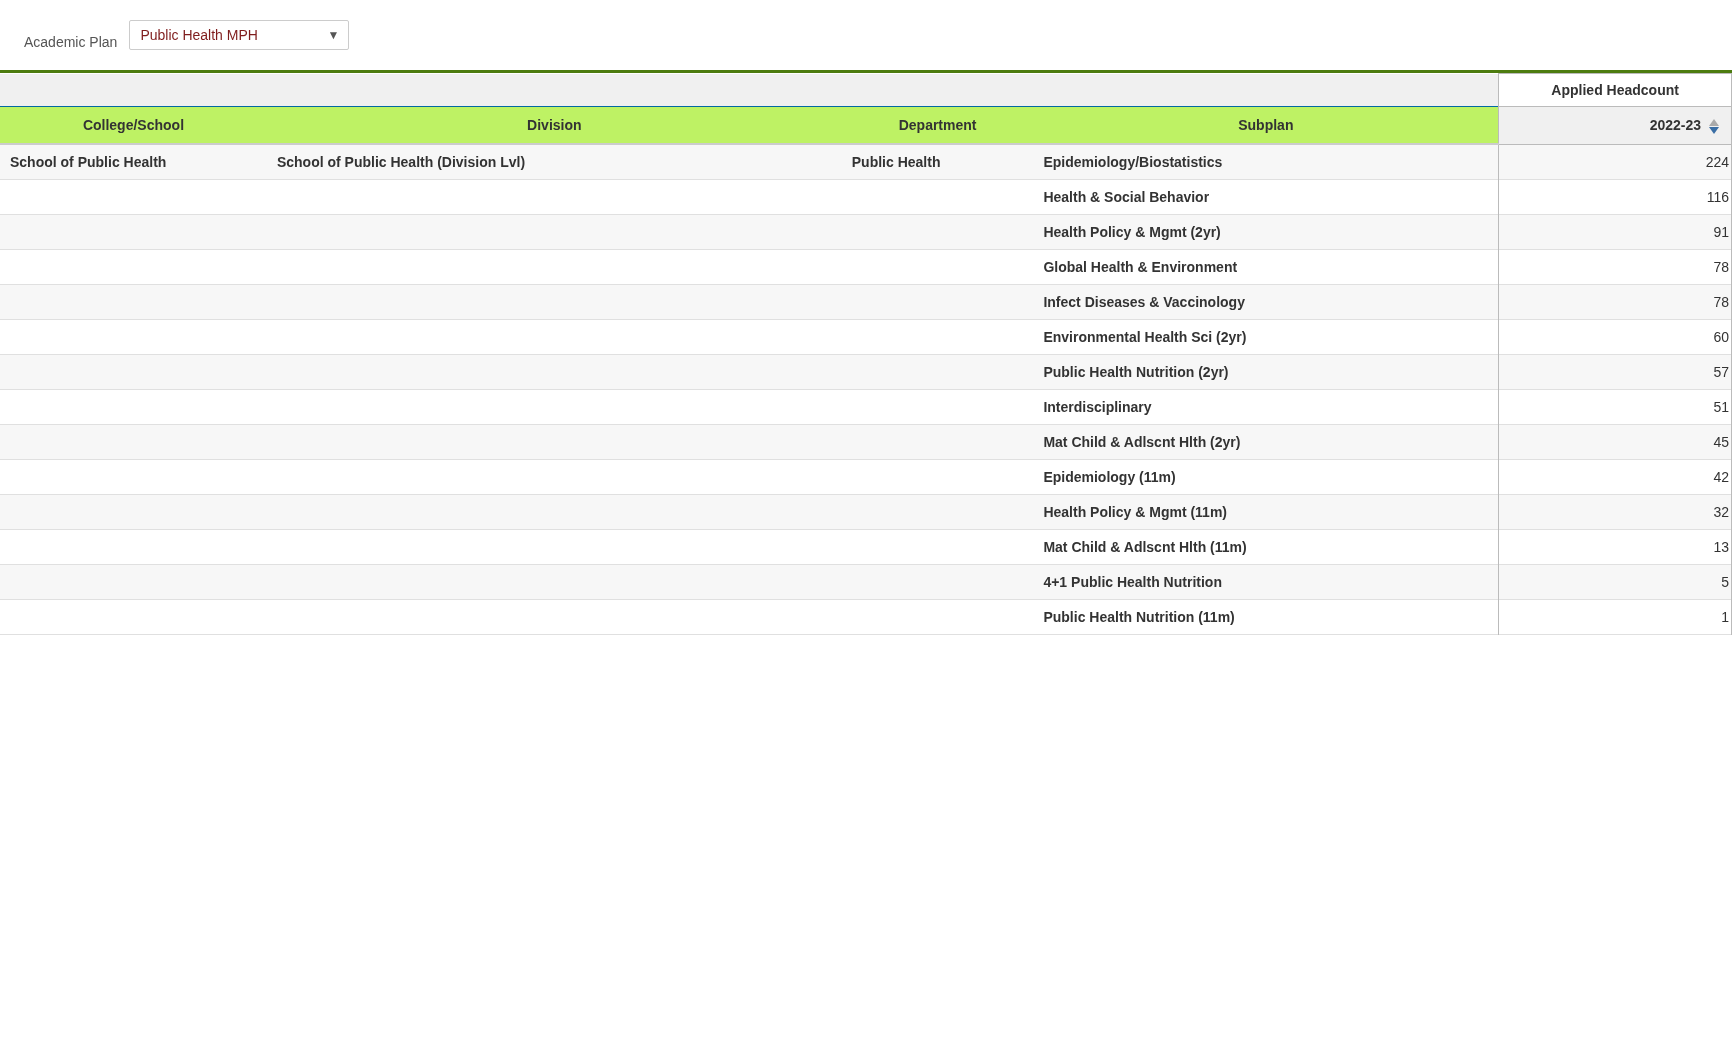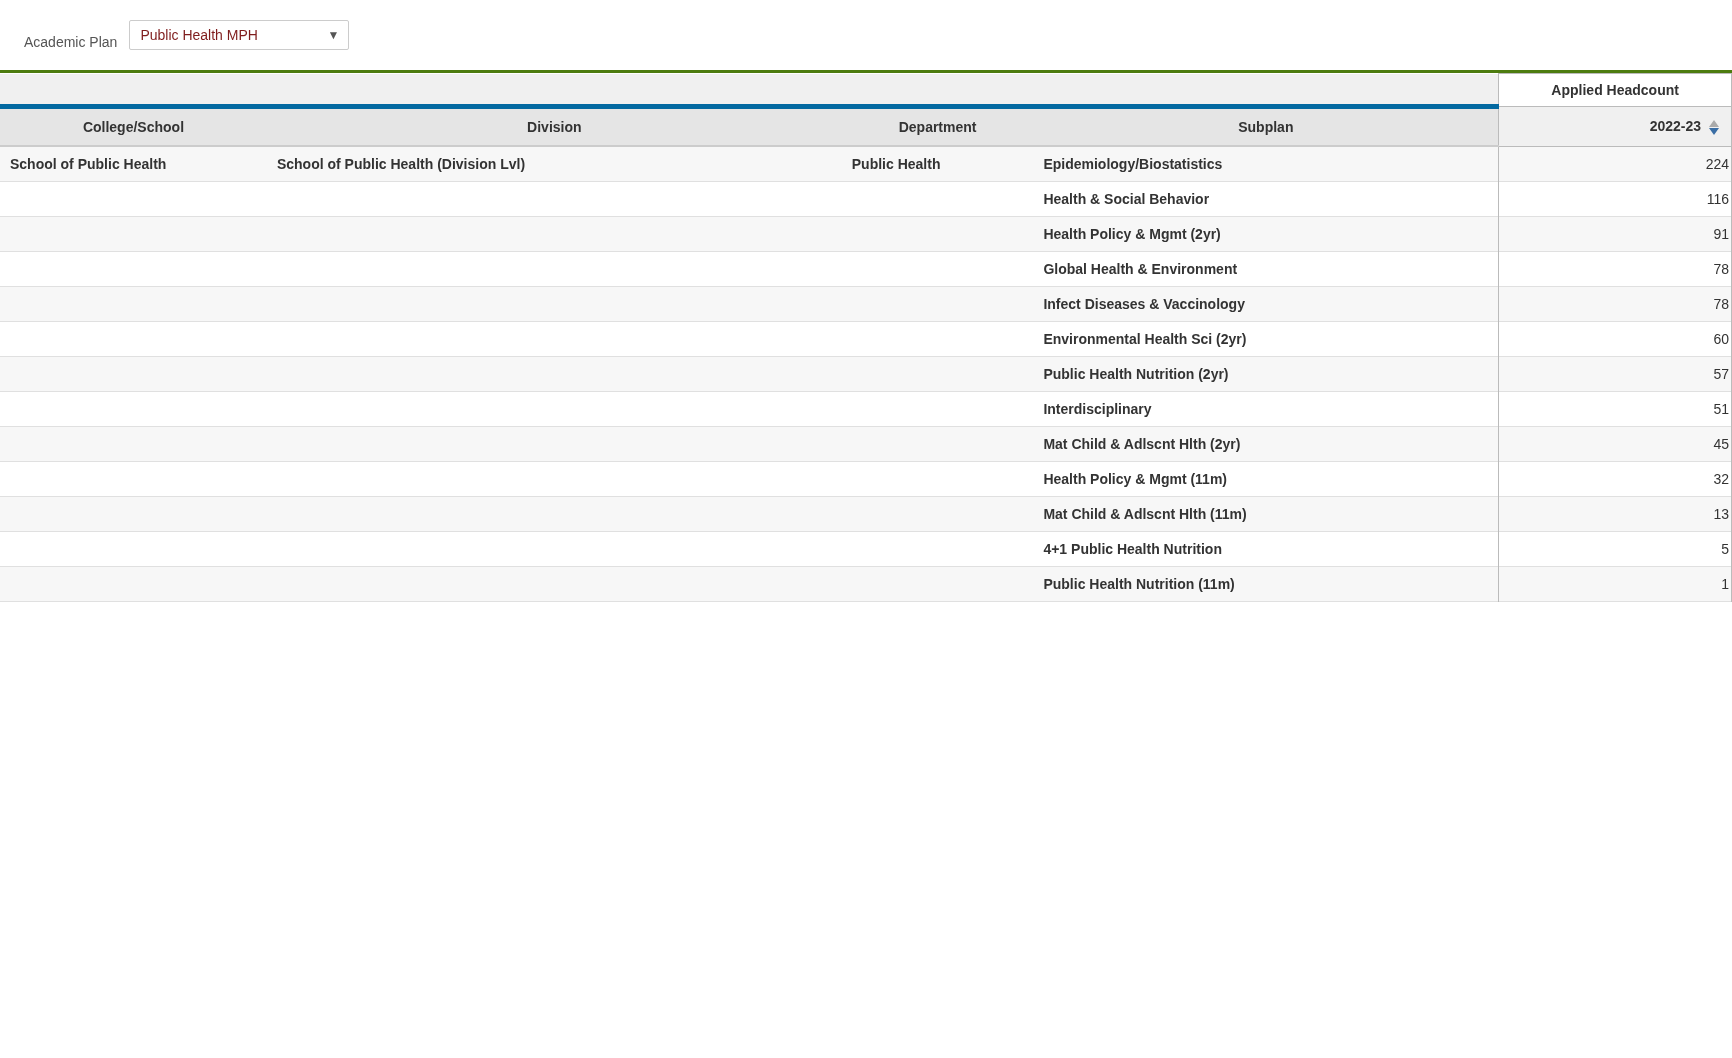--- a/index.html
+++ b/index.html
@@ -96,26 +96,26 @@
       background: #fff;
       border: 1px solid #bbb;
       border-bottom: none;
       text-align: center;
       padding: 8px 10px;
       font-size: 14px;
       font-weight: bold;
     }
 
     thead tr.col-header th {
-      background: #e5e5e5;
+      background: #bef264;
       padding: 10px 10px;
       font-size: 14px;
       font-weight: bold;
       border-bottom: 2px solid #ccc;
-      border-top: 5px solid #0369a1;
+      border-top: 1px solid #0369a1;
       vertical-align: middle;
     }
 
     thead tr.col-header th.headcount-year-th {
       background: #f0f0f0;
       border: 1px solid #bbb;
       border-top: 1px solid #bbb;
       text-align: right;
       padding-right: 12px;
     }
@@ -290,20 +290,27 @@
             <td class="td-college"></td>
             <td class="td-division"></td>
             <td class="td-department"></td>
             <td class="td-subplan">Mat Child &amp; Adlscnt Hlth (2yr)</td>
             <td class="td-headcount">45</td>
           </tr>
           <tr>
             <td class="td-college"></td>
             <td class="td-division"></td>
             <td class="td-department"></td>
+            <td class="td-subplan">Epidemiology (11m)</td>
+            <td class="td-headcount">42</td>
+          </tr>
+          <tr>
+            <td class="td-college"></td>
+            <td class="td-division"></td>
+            <td class="td-department"></td>
             <td class="td-subplan">Health Policy &amp; Mgmt (11m)</td>
             <td class="td-headcount">32</td>
           </tr>
           <tr>
             <td class="td-college"></td>
             <td class="td-division"></td>
             <td class="td-department"></td>
             <td class="td-subplan">Mat Child &amp; Adlscnt Hlth (11m)</td>
             <td class="td-headcount">13</td>
           </tr>

